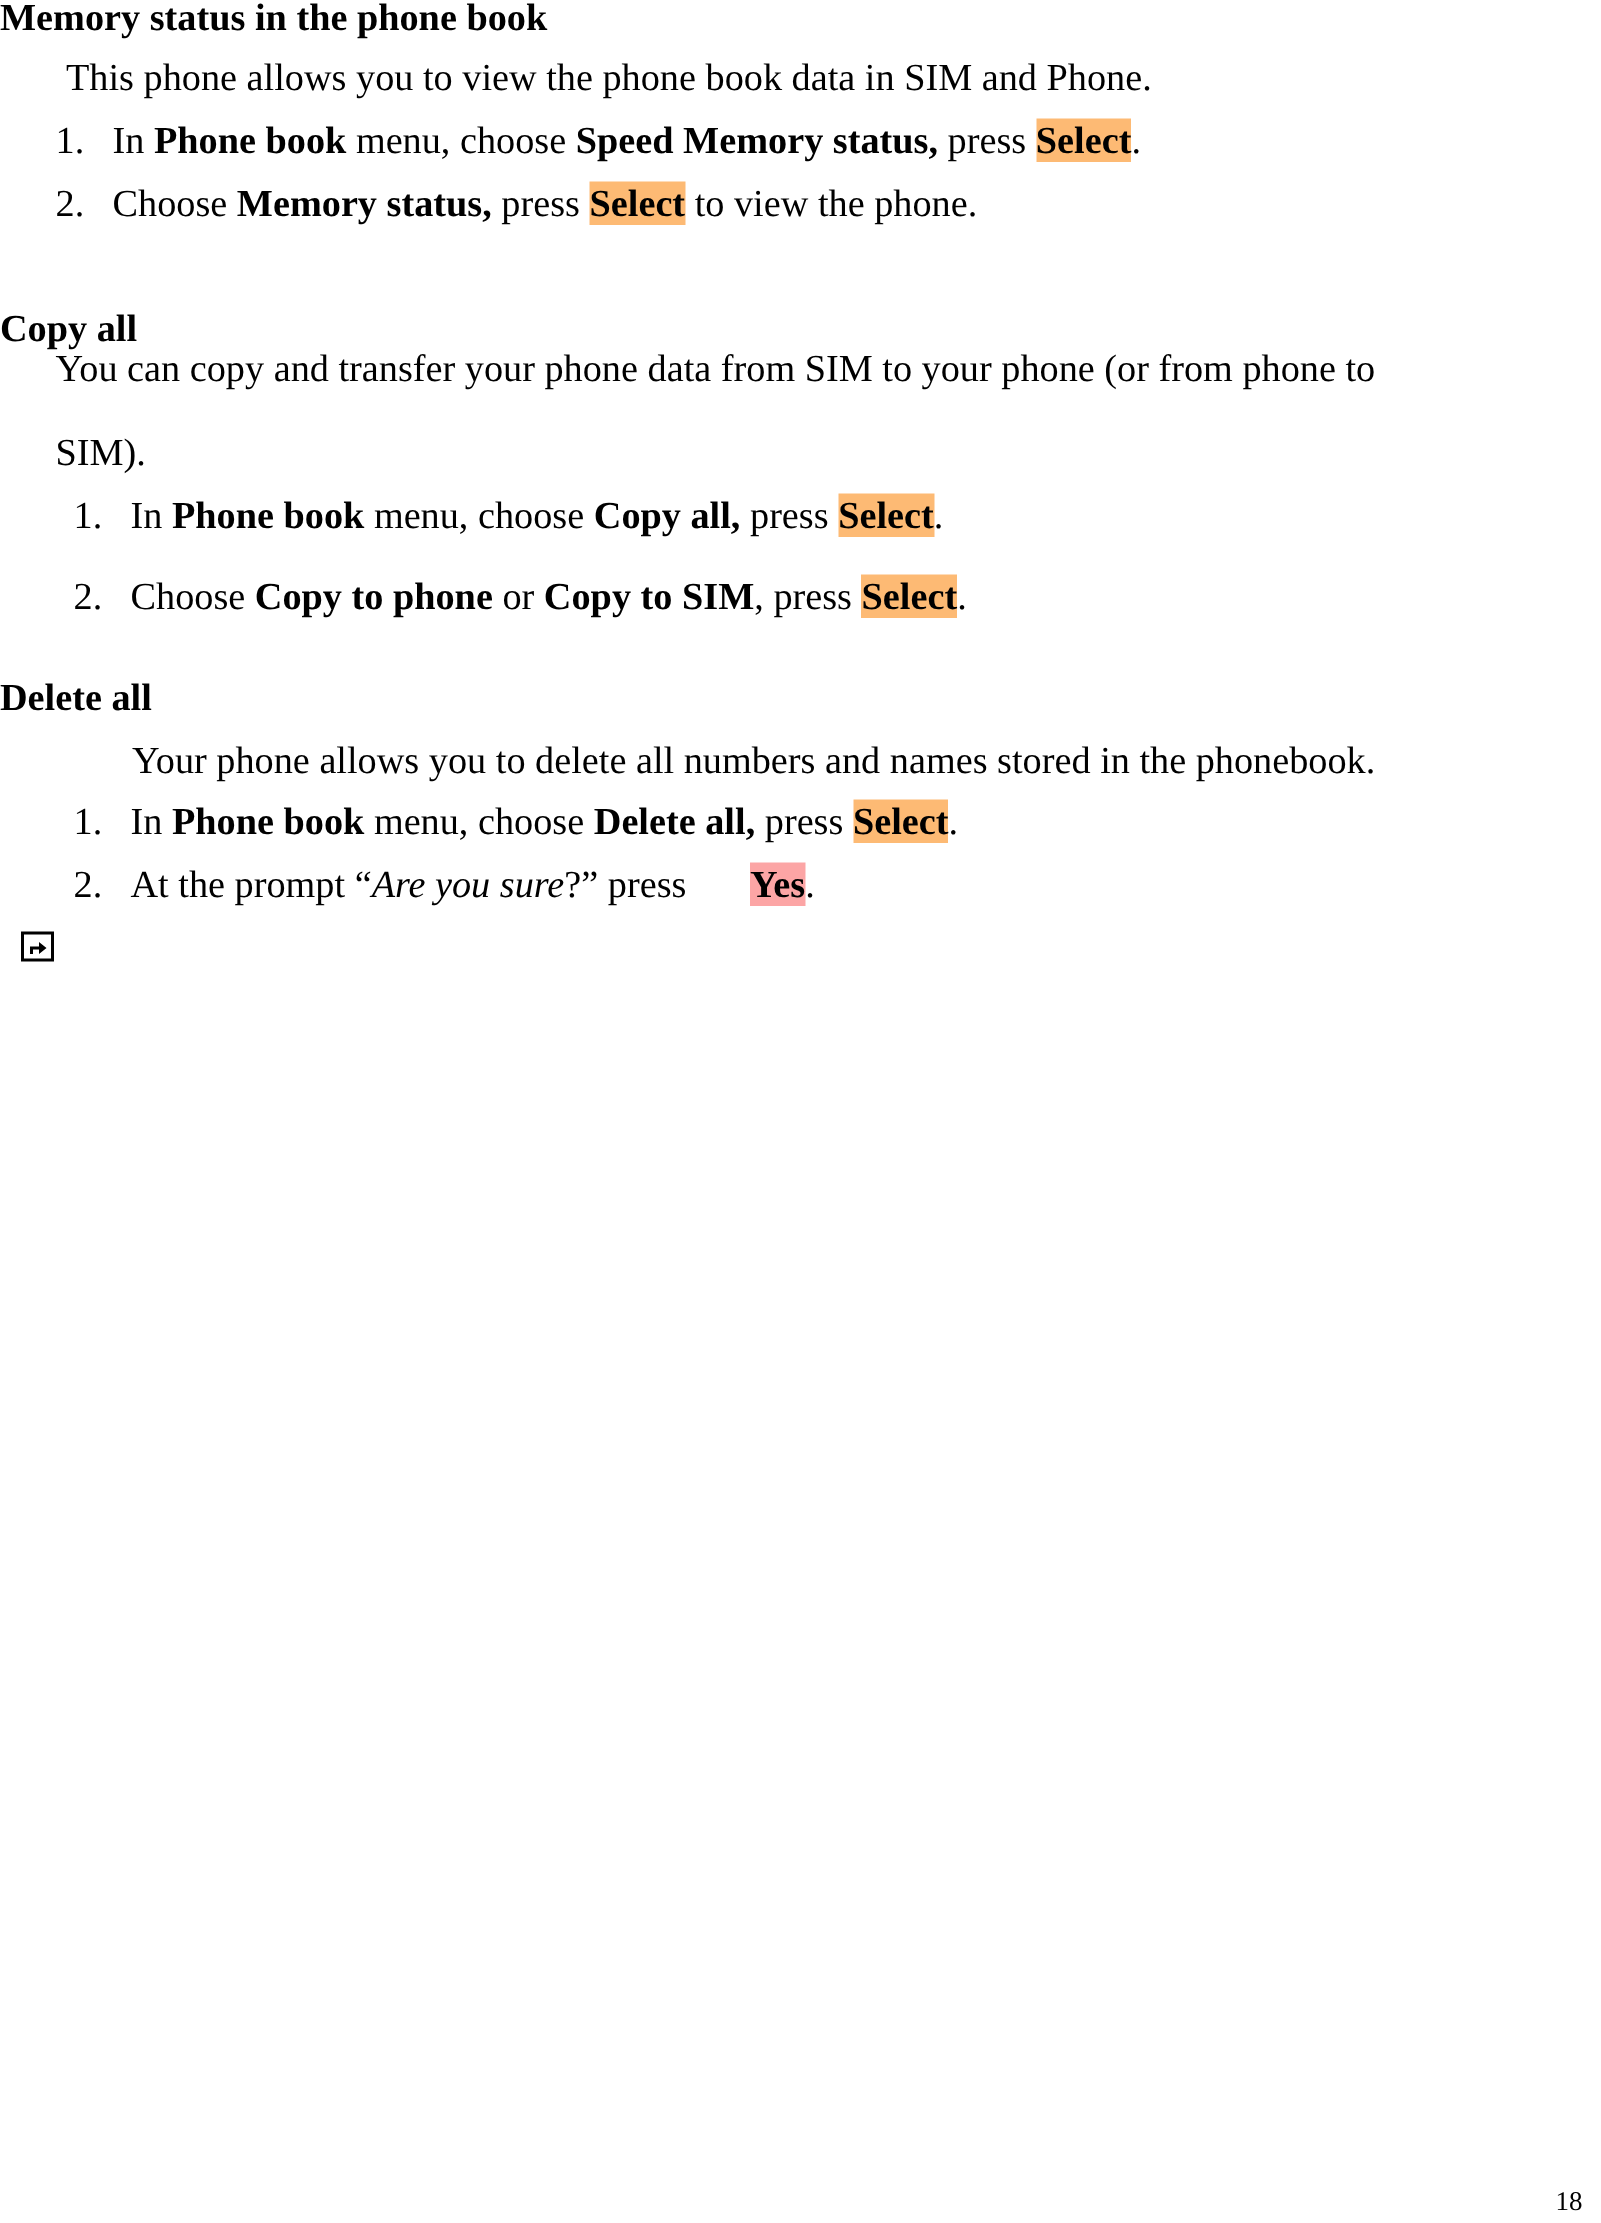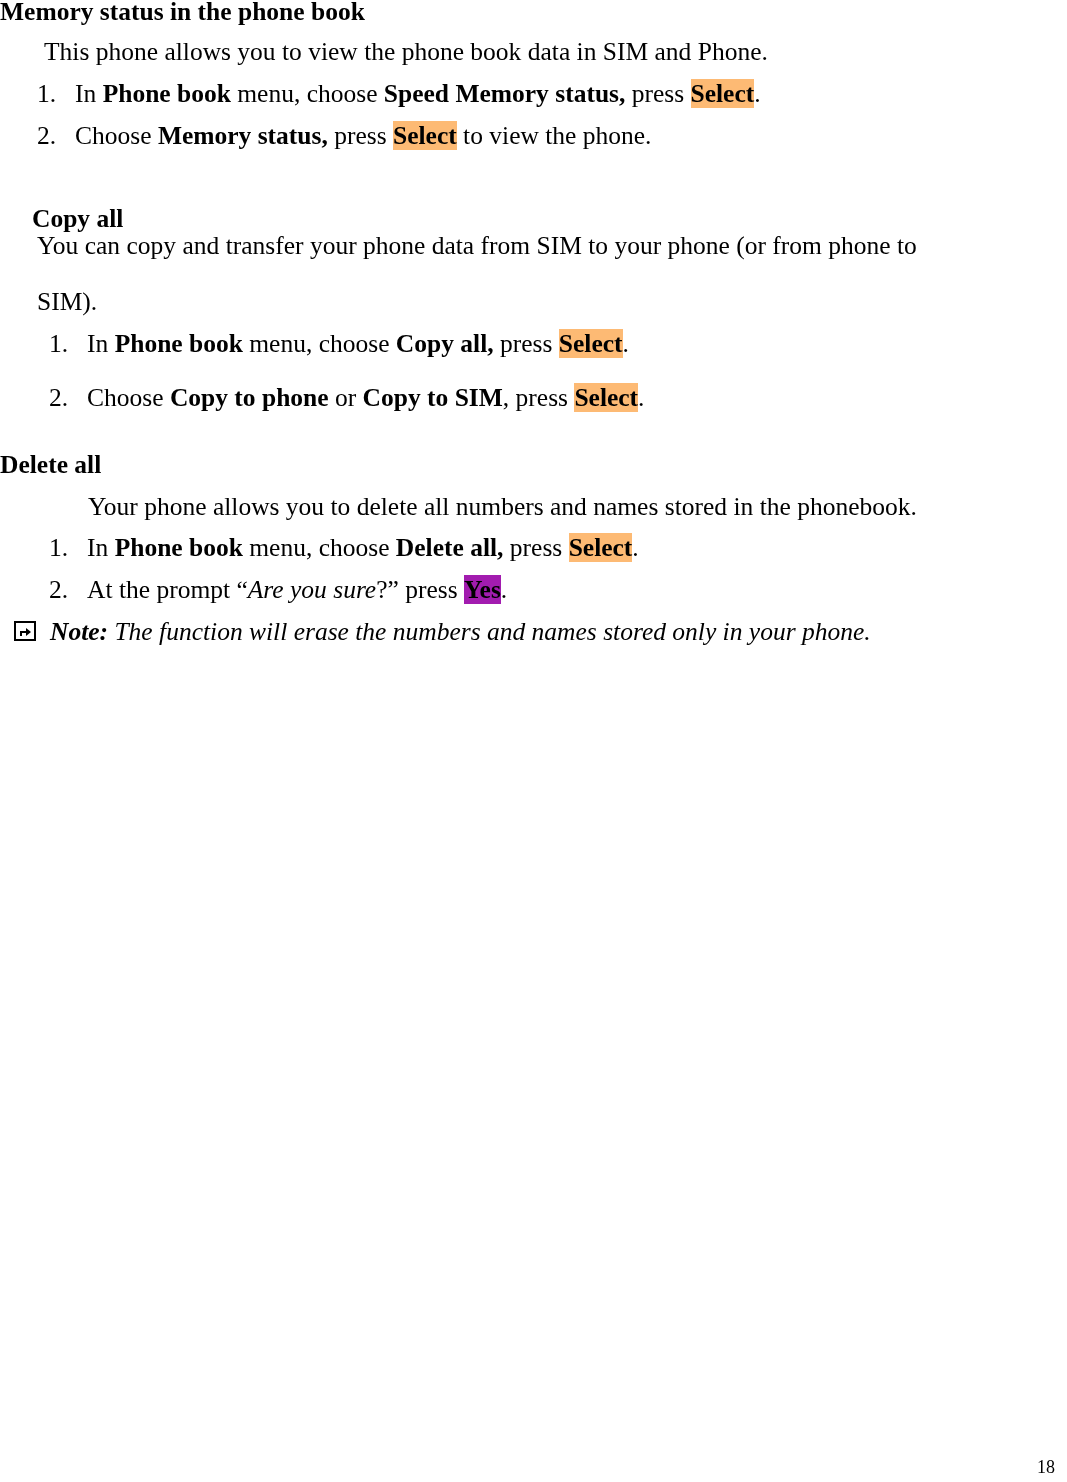--- a/index.html
+++ b/index.html
@@ -6,21 +6,21 @@
   body {
     width:1067px; height:1482px; position:relative; overflow:hidden;
     font-family:"Liberation Serif", "DejaVu Serif", serif;
     color:#000; font-size:25.5px;
   }
   .line { position:absolute; white-space:nowrap; line-height:32px; }
   .h { font-weight:bold; }
   b { font-weight:bold; }
   i { font-style:italic; }
   .hl { background:#fdba74; }
-  .hl-dark { background:#a21caf; }
+  .hl-dark { background:#fca5a5;margin-left:36px; }
   .num { display:inline-block; width:38px; }
   .note-icon {
     display:inline-block; position:relative; width:22px; height:20px;
     border:2px solid #000; box-sizing:border-box; vertical-align:middle;
     margin-right:14px; top:-3px;
   }
   .note-icon svg { position:absolute; left:1px; top:1px; }
   .pagenum { position:absolute; right:12px; bottom:4px; font-size:18px; }
 </style>
 </head>
@@ -28,21 +28,21 @@
 
 <div class="line h" style="left:0; top:-4px;">Memory status in the phone book</div>
 <div class="line" style="left:44px; top:36px;">This phone allows you to view the phone book data in SIM and Phone.</div>
 <div class="line" style="left:37px; top:78px;">
   <span class="num">1.</span><span>In </span><b>Phone book</b><span> menu, choose </span><b>Speed Memory status,</b><span> press </span><b class="hl">Select</b><span>.</span>
 </div>
 <div class="line" style="left:37px; top:120px;">
   <span class="num">2.</span><span>Choose </span><b>Memory status,</b><span> press </span><b class="hl">Select</b><span> to view the phone.</span>
 </div>
 
-<div class="line h" style="left:0; top:203px;padding-left:32px;">Copy all</div>
+<div class="line h" style="left:0; top:203px;">Copy all</div>
 <div class="line" style="left:37px; top:230px;text-align:center;">You can copy and transfer your phone data from SIM to your phone (or from phone to</div>
 <div class="line" style="left:37px; top:286px;">SIM).</div>
 <div class="line" style="left:49px; top:328px;">
   <span class="num">1.</span><span>In </span><b>Phone book</b><span> menu, choose </span><b>Copy all,</b><span> press </span><b class="hl">Select</b><span>.</span>
 </div>
 <div class="line" style="left:49px; top:370px;margin-top:12px;">
   <span class="num">2.</span><span>Choose </span><b>Copy to phone</b><span> or </span><b>Copy to SIM</b><span>, press </span><b class="hl">Select</b><span>.</span>
 </div>
 
 <div class="line h" style="left:0; top:449px;">Delete all</div>
@@ -52,16 +52,16 @@
 </div>
 <div class="line" style="left:49px; top:574px;">
   <span class="num">2.</span><span>At the prompt “</span><i>Are you sure</i><span>?” press </span><b class="hl-dark">Yes</b><span>.</span>
 </div>
 <div class="line" style="left:14px; top:616px;">
   <span class="note-icon">
     <svg width="16" height="14" viewBox="0 0 16 14">
         <rect x="0" y="0" width="16" height="14" fill="#fff"></rect>
         <path d="M3 12 V7 H9 V4 L14 8 L9 12 V9 H5 V12 Z" fill="#000"></path>
       </svg>
-  </span><i><b>Note:</b><span> The function will erase the numbers and names stored only in your phone.</span></i>
+  </span>
 </div>
 
 <div class="pagenum">18</div>
 
 </body></html>

